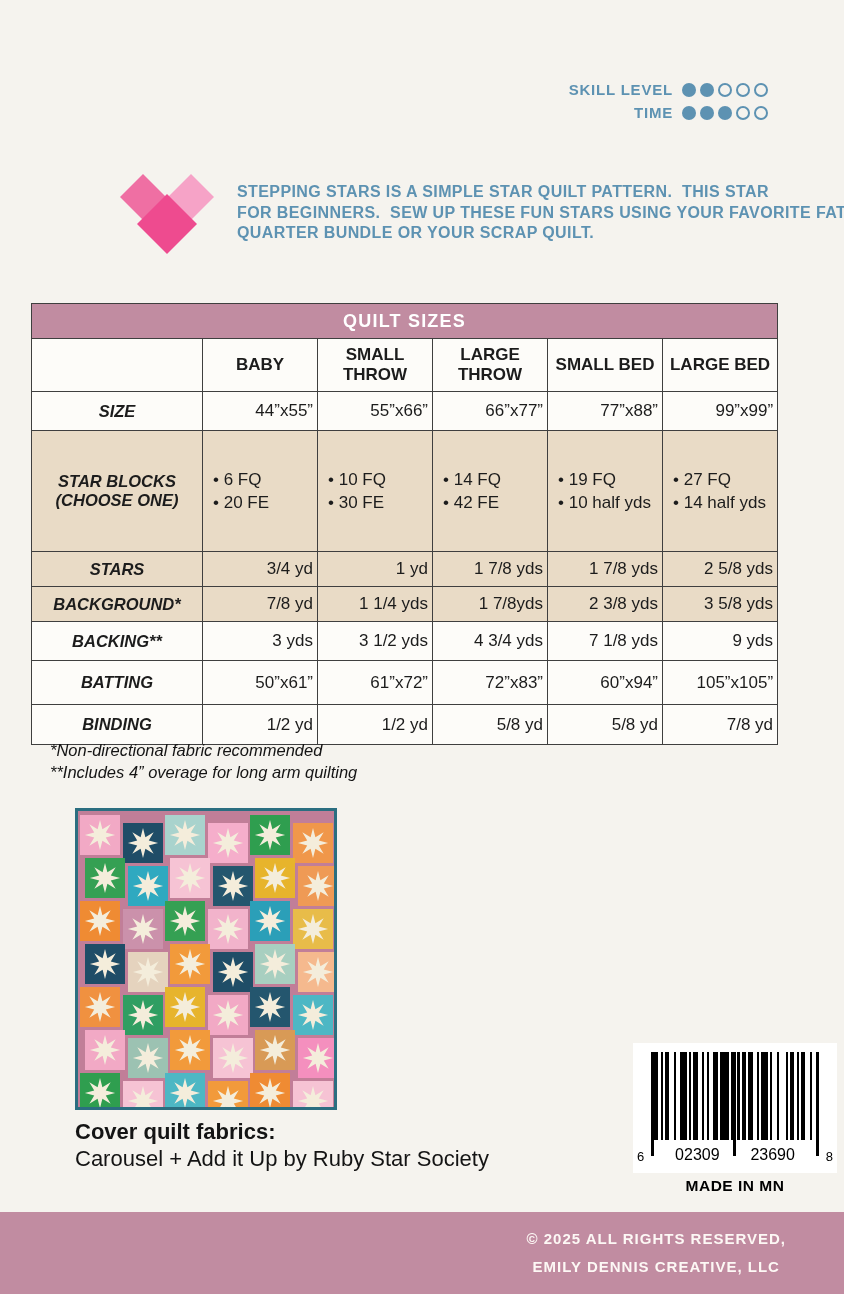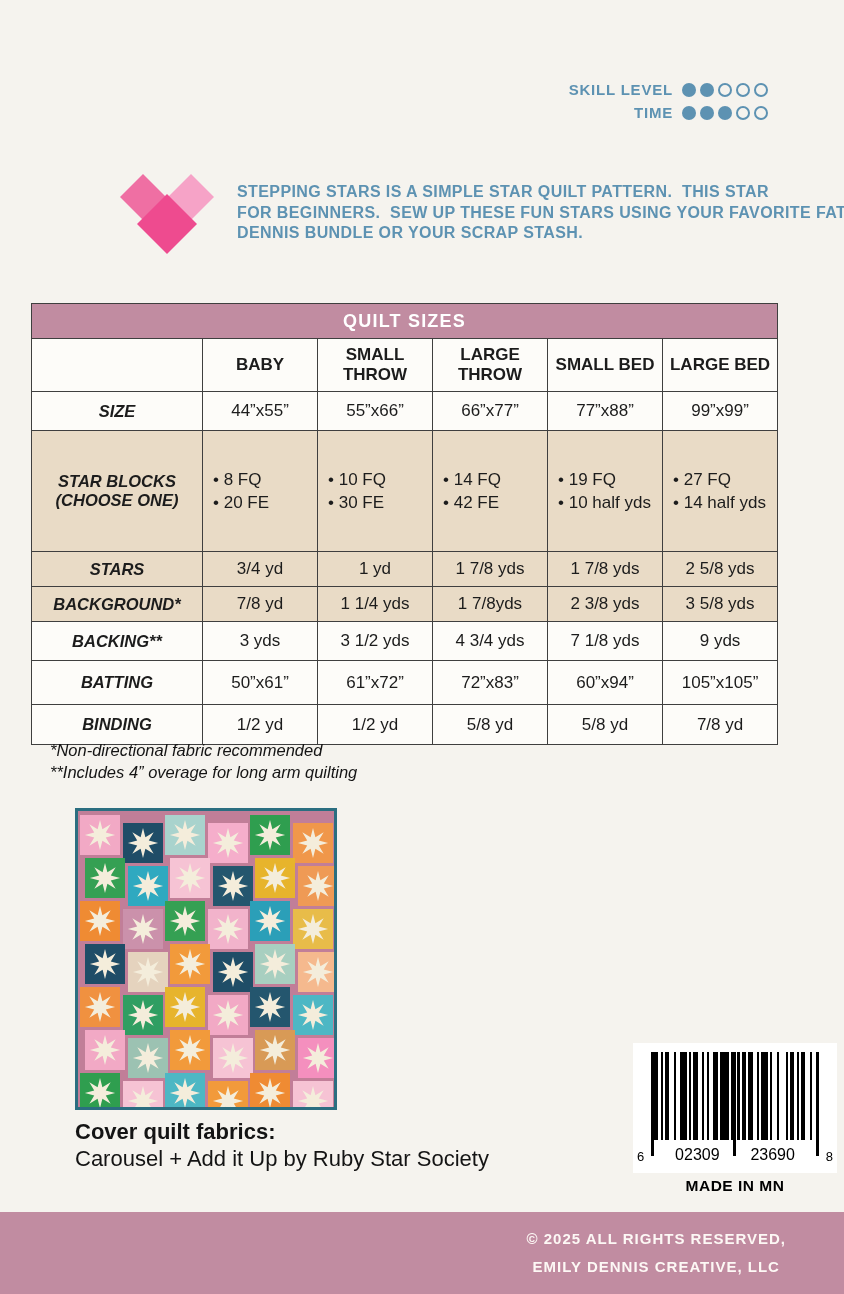--- a/index.html
+++ b/index.html
@@ -21,21 +21,21 @@
          font-size:16px; line-height:20.5px; letter-spacing:0.4px; white-space:pre;}
 
   
   .sizes-table{position:absolute; left:31px; top:303px; width:746px; border-collapse:collapse; table-layout:fixed;
                color:#1c1c1c;}
   .sizes-table th,.sizes-table td{border:1px solid #3f3f3f; text-align:center; padding:2px 4px; background:#fdfcf9;margin-left:48px;}
   .sizes-table .title-cell{background:#c18ca1; color:#ffffff; font-size:18px; font-weight:bold;
                letter-spacing:1.2px; height:30px;}
   .sizes-table thead th.colhead{font-size:17px; font-weight:bold; height:48px; line-height:20px;}
   .sizes-table th.rowlabel{font-size:16.5px; font-weight:bold;font-style:italic;}
-  .sizes-table td{font-size:17px;}
+  .sizes-table td{font-size:17px;text-align:right;}
   .sizes-table tr.shaded td, .sizes-table tr.shaded th{background:#e9dbc6;}
   .sizes-table tr[data-key="size"] td{height:34px;}
   .sizes-table tr[data-key="star-blocks"] td{height:116px;}
   .sizes-table tr[data-key="stars"] td{height:30px;}
   .sizes-table tr[data-key="background"] td{height:30px;}
   .sizes-table tr[data-key="backing"] td{height:34px;}
   .sizes-table tr[data-key="batting"] td{height:39px;}
   .sizes-table tr[data-key="binding"] td{height:35px;}
   .sizes-table td.bullets{text-align:left; vertical-align:middle; padding-left:10px;}
   .sizes-table td.bullets div{line-height:23px;}
@@ -96,21 +96,21 @@
         </span>
     </div>
   </div>
 
   <svg class="heart" width="100" height="88" viewBox="0 0 100 88">
     <polygon id="heart-left" points="25,3 48,26 25,49 2,26" fill="#ef6fa3"></polygon>
     <polygon id="heart-right" points="73,3 96,26 73,49 50,26" fill="#f6a3c7"></polygon>
     <polygon id="heart-bottom" points="49,23 79,53 49,83 19,53" fill="#ee4b8f"></polygon>
   </svg>
 
-  <div class="intro" id="intro"><div>STEPPING STARS IS A SIMPLE STAR QUILT PATTERN.  THIS STAR</div><div>FOR BEGINNERS.  SEW UP THESE FUN STARS USING YOUR FAVORITE FAT</div><div>DENNIS BUNDLE OR YOUR SCRAP STASH.</div></div>
+  <div class="intro" id="intro"><div>STEPPING STARS IS A SIMPLE STAR QUILT PATTERN.  THIS STAR</div><div>FOR BEGINNERS.  SEW UP THESE FUN STARS USING YOUR FAVORITE FAT</div><div>QUARTER BUNDLE OR YOUR SCRAP QUILT.</div></div>
 
   <table class="sizes-table">
     <colgroup>
       <col style="width:171px">
         <col style="width:115px">
         <col style="width:115px">
       <col style="width:115px">
         <col style="width:115px">
         <col style="width:115px">
     </colgroup>
@@ -137,21 +137,21 @@
           <td>66”x77”</td>
           <td>77”x88”</td>
           <td>99”x99”</td>
         </tr>
         <tr data-key="star-blocks" class="shaded">
           <th class="rowlabel">
             <div>STAR BLOCKS</div>
             <div>(CHOOSE ONE)</div>
           </th>
           <td class="bullets">
-            <div>• 8 FQ</div>
+            <div>• 6 FQ</div>
             <div>• 20 FE</div>
           </td>
           <td class="bullets">
             <div>• 10 FQ</div>
             <div>• 30 FE</div>
           </td>
           <td class="bullets">
             <div>• 14 FQ</div>
             <div>• 42 FE</div>
           </td>

